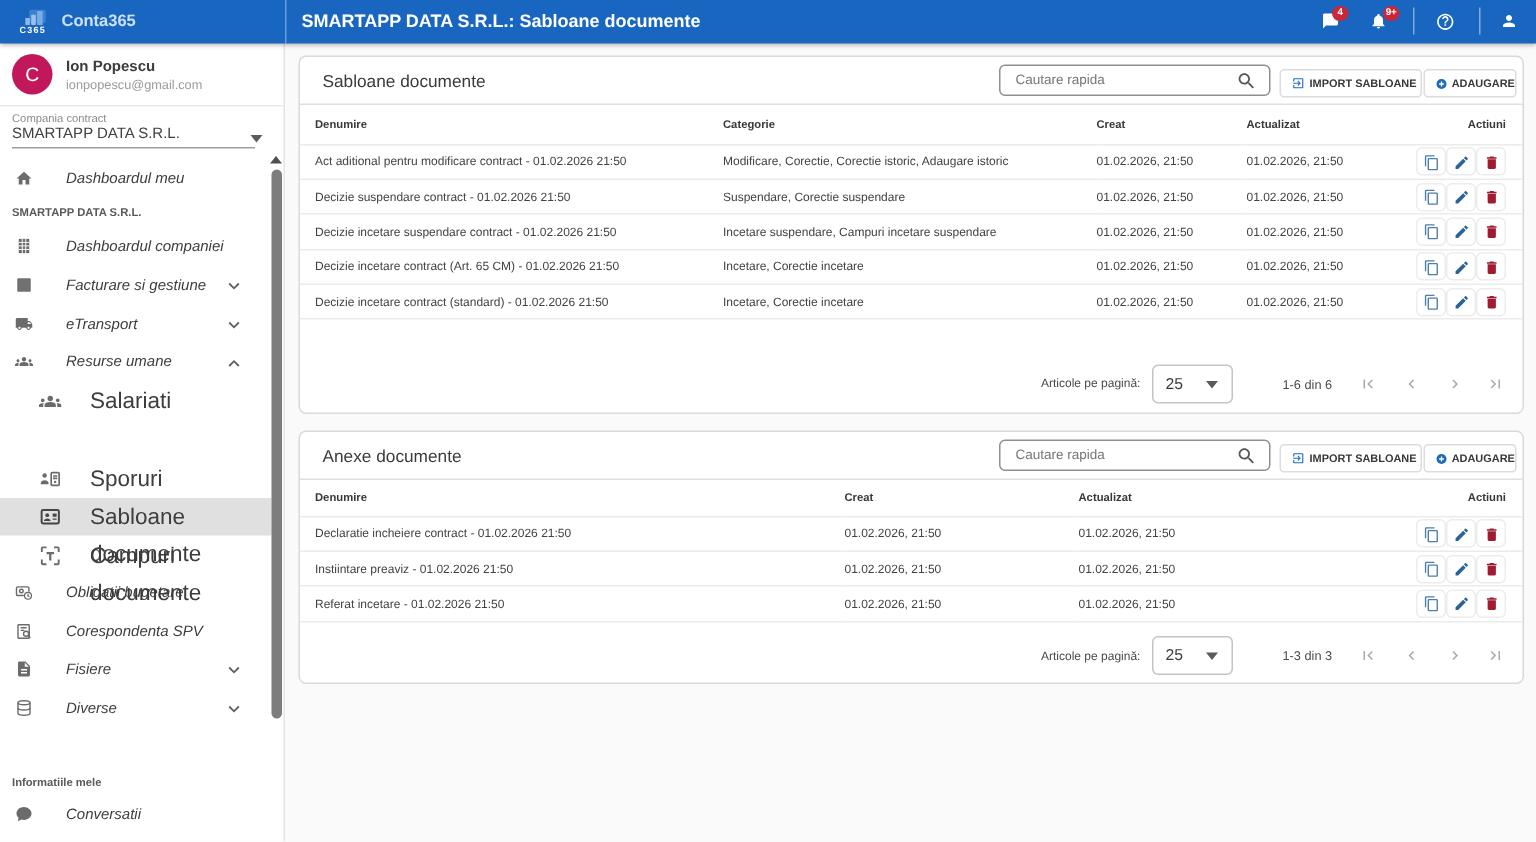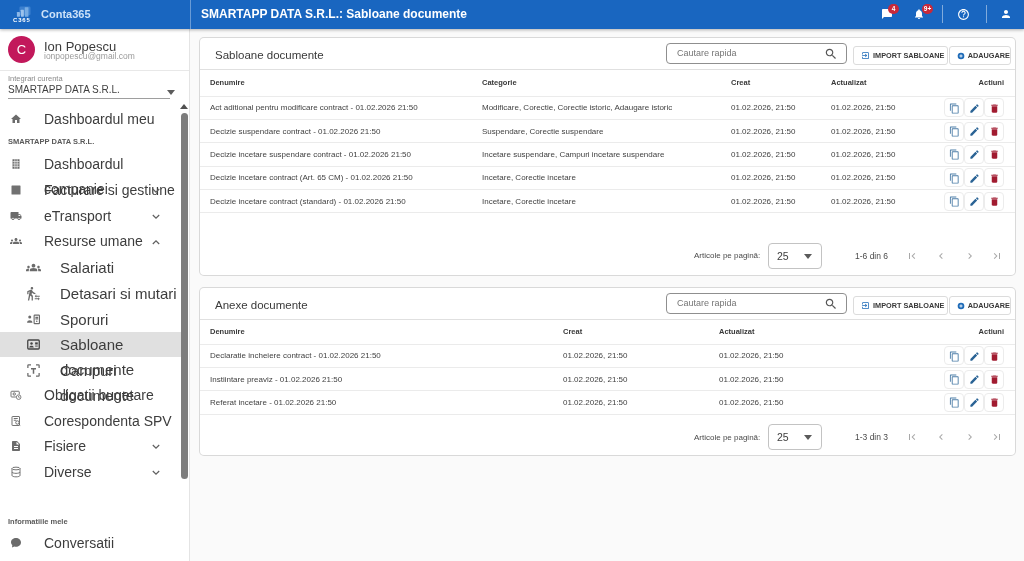--- a/index.html
+++ b/index.html
@@ -13,32 +13,32 @@
 .tb-logo { position:absolute; left:11px; top:6px; width:22px; height:17px; }
 .tb-brand { position:absolute; left:41px; top:0; height:29px; line-height:29px; color:#cde2f8; font-size:11px; font-weight:700; }
 .tb-title { position:absolute; left:201px; top:0; height:29px; line-height:29px; color:#fff; font-size:12px; font-weight:700; }
 .tb-ic { position:absolute; top:8px; width:12px; height:12px; }
 .tb-badge { position:absolute; border-radius:5.5px; background:#c8293a; color:#fff; font-size:6.5px; font-weight:700; text-align:center; line-height:10px; height:10px; min-width:11px; padding:0 1px; }
 .tb-vline { position:absolute; top:5px; width:1px; height:18px; background:rgba(255,255,255,0.45); }
 
 
 .sidebar { position:absolute; left:0; top:29px; width:190px; height:532px; background:#fff; border-right:1px solid #e4e4e4; }
 .avatar { position:absolute; left:8px; top:7px; width:27px; height:27px; border-radius:50%; background:#c2185b; color:#fff; font-size:13px; text-align:center; line-height:27px; }
-.u-name { position:absolute; left:44px; top:10px; font-size:13px; font-weight:400; color:#3c3c3c; }
+.u-name { position:absolute; left:44px; top:10px; font-size:10px; font-weight:700; color:#3c3c3c; }
 .u-mail { position:absolute; left:44px; top:22px; font-size:8.5px; color:#9a9a9a;text-align:center; }
 .sb-div1 { position:absolute; left:0; top:41px; width:189px; height:1px; background:#e8e8e8; }
 .c-label { position:absolute; left:8px; top:45px; font-size:7.5px; color:#8a8a8a; }
 .c-name { position:absolute; left:8px; top:55px; font-size:10px; color:#3f3f3f; }
 .c-caret { position:absolute; left:167px; top:61px; width:0; height:0; border-left:4px solid transparent; border-right:4px solid transparent; border-top:5px solid #5c5c5c; }
 .c-under { position:absolute; left:8px; top:69px; width:162px; height:1px; background:#9e9e9e; }
 
 .mi { position:absolute; left:0; width:181px; height:25px; }
 .mi .ic { position:absolute; left:10px; top:6px; width:12px; height:12px; }
 .mi .ic2 { position:absolute; left:26px; top:5px; width:15px; height:15px; }
-.mi .lb { position:absolute; left:44px; top:0; height:25px; line-height:25px; font-size:14px; color:#3d3d3d; }
+.mi .lb { position:absolute; left:44px; top:0; height:25px; line-height:25px; font-size:10px; color:#3d3d3d;font-style:italic; }
 .mi .lb2 { position:absolute; left:60px; top:0; height:25px; line-height:25px; font-size:15px; color:#3d3d3d; }
 .mi .chev { position:absolute; right:21px; top:10px; }
 .sec-label { position:absolute; left:8px; font-size:7.5px; font-weight:700; color:#595959; }
 .sel { background:#e0e0e0; }
 
 .sb-scroll-arrow { position:absolute; left:180px; top:75px; width:0; height:0; border-left:4px solid transparent; border-right:4px solid transparent; border-bottom:5px solid #505050; }
 .sb-thumb { position:absolute; left:181px; top:84px; width:7px; height:366px; background:#7d7d7d; border-radius:4px; }
 
 
 .main { position:absolute; left:190px; top:29px; width:834px; height:532px; background:#fafafa; }
@@ -103,21 +103,21 @@
     <svg class="tb-ic" style="left:1000px" viewBox="0 0 24 24">
         <path fill="#fff" d="M12 12c2.21 0 4-1.79 4-4s-1.79-4-4-4-4 1.79-4 4 1.79 4 4 4zm0 2c-2.67 0-8 1.34-8 4v2h16v-2c0-2.66-5.33-4-8-4z"></path>
       </svg>
   </div>
 
   <div class="sidebar">
     <div class="avatar">C</div>
     <div class="u-name">Ion Popescu</div>
     <div class="u-mail">ionpopescu@gmail.com</div>
     <div class="sb-div1"></div>
-    <div class="c-label">Integrari curenta</div>
+    <div class="c-label">Compania contract</div>
     <div class="c-name">SMARTAPP DATA S.R.L.</div>
     <div class="c-caret"></div>
     <div class="c-under"></div>
 
     <div class="mi" style="top:78px">
       <svg class="ic" viewBox="0 0 24 24">
           <path fill="#6b6b6b" d="M10 20v-6h4v6h5v-8h3L12 3 2 12h3v8z"></path>
         </svg>
       <div class="lb">Dashboardul meu</div>
     </div>
@@ -156,26 +156,20 @@
       <div class="lb">Resurse umane</div>
       <svg class="chev" width="8" height="6" viewBox="0 0 10 7">
           <path d="M1 6l4-4 4 4" stroke="#5f5f5f" stroke-width="1.5" fill="none"></path>
         </svg>
     </div>
     <div class="mi" style="top:226px">
       <svg class="ic2" viewBox="0 0 24 24">
           <path fill="#6b6b6b" d="M12 12.75c1.63 0 3.07.39 4.24.9 1.08.48 1.76 1.56 1.76 2.78V18H6v-1.57c0-1.22.68-2.3 1.76-2.78 1.17-.51 2.61-.9 4.24-.9zM4 13c1.1 0 2-.9 2-2s-.9-2-2-2-2 .9-2 2 .9 2 2 2zm1.13 1.1c-.37-.06-.74-.1-1.13-.1-.99 0-1.93.21-2.78.58C.48 14.9 0 15.62 0 16.43V18h4.5v-1.61c0-.83.23-1.61.63-2.29zM20 13c1.1 0 2-.9 2-2s-.9-2-2-2-2 .9-2 2 .9 2 2 2zm4 3.43c0-.81-.48-1.53-1.22-1.85-.85-.37-1.79-.58-2.78-.58-.39 0-.76.04-1.13.1.4.68.63 1.46.63 2.29V18H24v-1.57zM12 6c1.66 0 3 1.34 3 3s-1.34 3-3 3-3-1.34-3-3 1.34-3 3-3z"></path>
         </svg>
       <div class="lb2">Salariati</div>
-    </div>
-    <div class="mi" style="top:252px">
-      <svg class="ic2" viewBox="0 0 24 24">
-          <path fill="#6b6b6b" d="M16.49 15.5v-1.75L14 16.25l2.49 2.5V17H22v-1.5zm3.02 4.25H14v1.5h5.51V23L22 20.5 19.51 18zM9.5 5.5c1.1 0 2-.9 2-2s-.9-2-2-2-2 .9-2 2 .9 2 2 2zM5.75 8.9L3 23h2.1l1.75-8L9 17v6h2v-7.55L8.95 13.4l.6-3C10.85 12 12.8 13 15 13v-2c-1.85 0-3.45-1-4.35-2.45l-.95-1.6C9.35 6.35 8.7 6 8 6c-.25 0-.5.05-.75.15L2 8.3V13h2V9.65l1.75-.75"></path>
-        </svg>
-      <div class="lb2">Detasari si mutari</div>
     </div>
     <div class="mi" style="top:278px">
       <svg class="ic2" viewBox="0 0 24 24">
           <g fill="#6b6b6b">
             <circle cx="6" cy="8" r="2.4"></circle>
             <path d="M1.8 16.5c0-2.2 2.1-3.4 4.2-3.4s4.2 1.2 4.2 3.4v.8H1.8z"></path>
           </g>
           <g fill="none" stroke="#6b6b6b" stroke-width="1.8">
             <rect x="13" y="5" width="8.5" height="13.5" rx="1"></rect>
             <path d="M15 8.5h4.5M15 11h4.5"></path>

